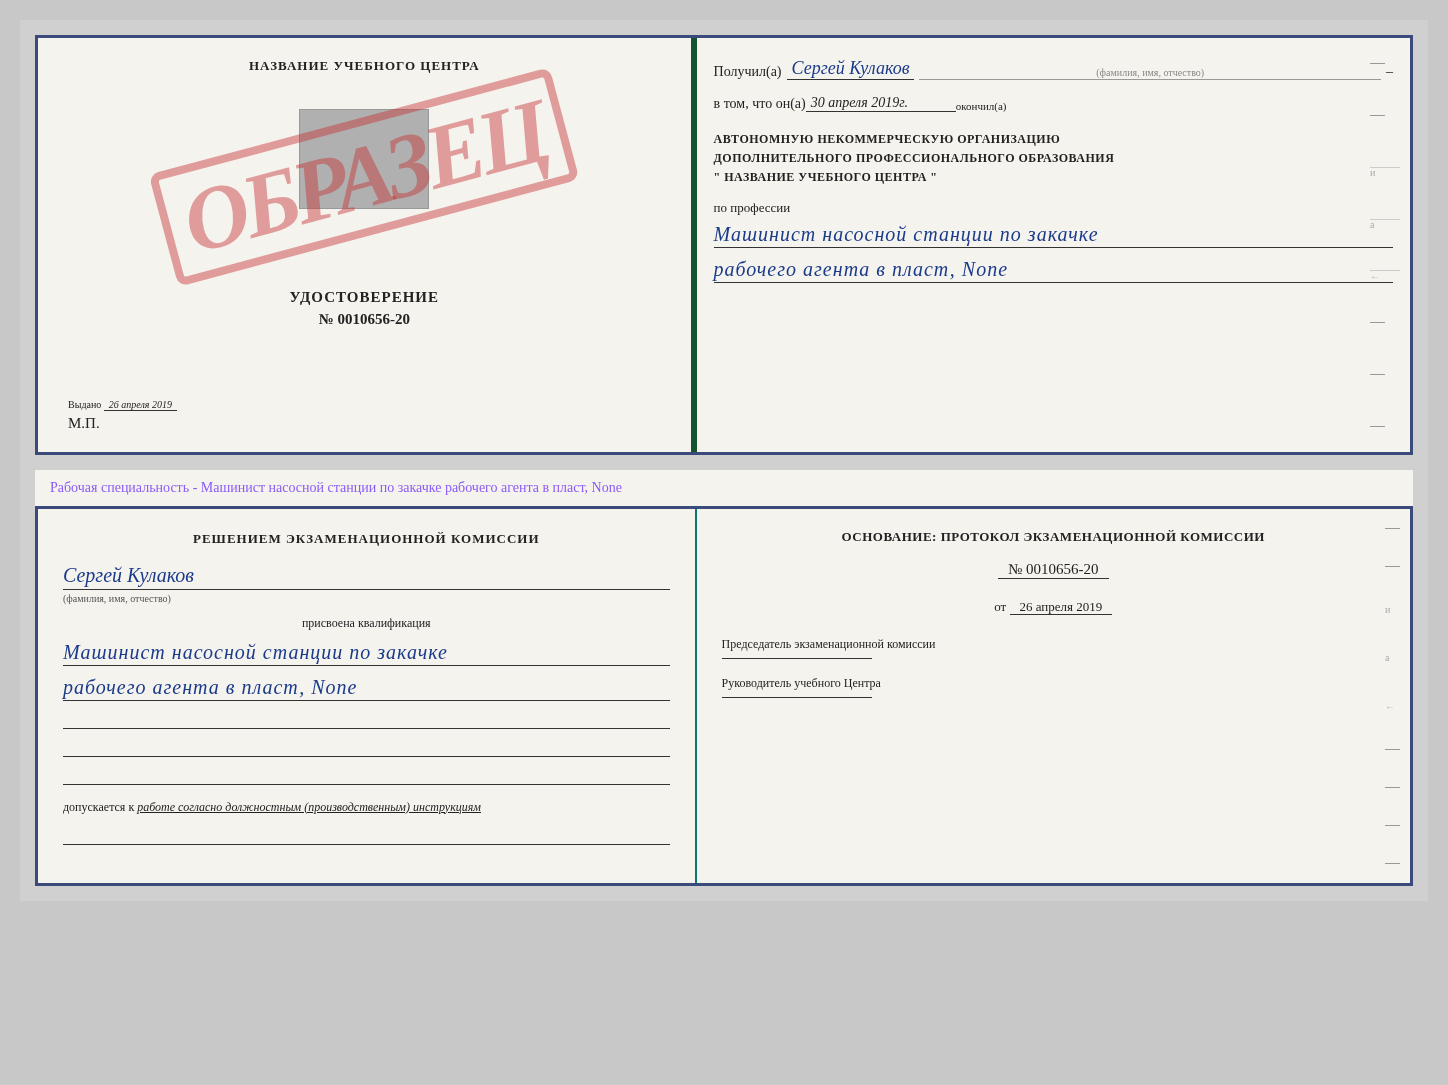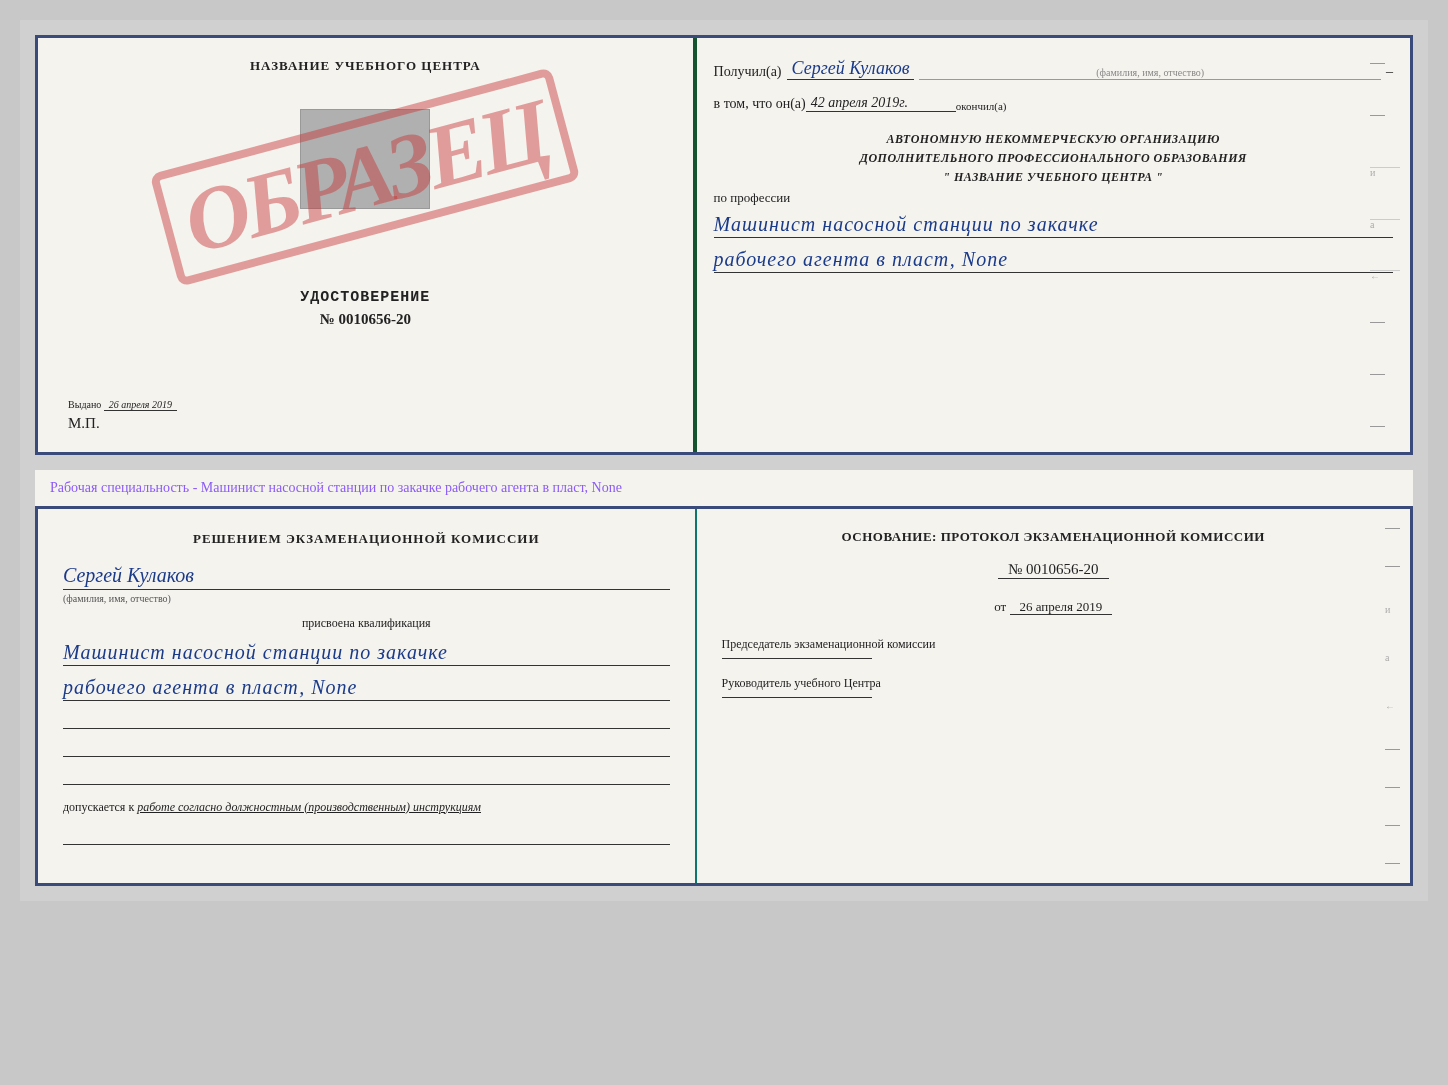--- a/index.html
+++ b/index.html
@@ -21,21 +21,21 @@
       display: flex;
       background: #f5f3ee;
       border: 3px solid #3a4a7a;
       margin-bottom: 15px;
       position: relative;
       min-height: 420px;
     }
 
     .left-panel {
       width: 48%;
-      border-right: 4px solid #14532d;
+      border-right: 6px solid #14532d;
       padding: 20px;
       position: relative;
       display: flex;
       flex-direction: column;
       align-items: center;
     }
 
     .right-panel {
       width: 52%;
       padding: 20px 17px;
@@ -82,21 +82,20 @@
     }
 
     .certificate-label {
       font-size: 15px;
       font-weight: bold;
       text-align: right;
       color: #222;
       text-transform: uppercase;
       letter-spacing: 1px;
       margin-top: 60px;
-      font-family: Liberation Mono, monospace;
     }
 
     .certificate-number {
       font-size: 15px;
       font-weight: bold;
       text-align: center;
       color: #222;
       margin-top: 5px;
     }
 
@@ -155,27 +154,27 @@
     .date-value {
       font-style: italic;
       border-bottom: 1px solid #333;
       padding: 0 5px;
       min-width: 150px;
       font-size: 14px;
     }
 
     .org-description {
       font-size: 12px;
-      text-align: center;
+      text-align: left;
       text-transform: uppercase;
       letter-spacing: 0.5px;
       line-height: 1.6;
       color: #222;
-      font-weight: bold;
-      font-style: italic;
+      margin-bottom: 10px;
+      font-weight: bold;
     }
 
     .profession-label {
       font-size: 13px;
       color: #222;
       margin-bottom: 5px;
     }
 
     .profession-value {
       font-family: 'Brush Script MT', cursive, 'Comic Sans MS', cursive;
@@ -374,21 +373,21 @@
         <span style="font-size:14px;">Получил(а)</span>
         <span class="handwritten">Сергей Кулаков</span>
         <span style="font-size:11px; color:#888; border-bottom:1px solid #999; flex:1; padding-bottom:1px; text-align:center;">
           <span style="font-size:10px;">(фамилия, имя, отчество)</span>
         </span>
         <span style="font-size:14px;">–</span>
       </div>
 
       <div class="date-line">
         <span style="font-size:14px;">в том, что он(а)</span>
-        <span class="date-value">42 апреля 2019г.</span>
+        <span class="date-value">30 апреля 2019г.</span>
         <span style="font-size:11px;">окончил(а)</span>
       </div>
 
       <div class="org-description">
         <div>АВТОНОМНУЮ НЕКОММЕРЧЕСКУЮ ОРГАНИЗАЦИЮ</div>
         <div>ДОПОЛНИТЕЛЬНОГО ПРОФЕССИОНАЛЬНОГО ОБРАЗОВАНИЯ</div>
         <div>" НАЗВАНИЕ УЧЕБНОГО ЦЕНТРА "</div>
       </div>
 
       <div style="margin-bottom:5px;">

